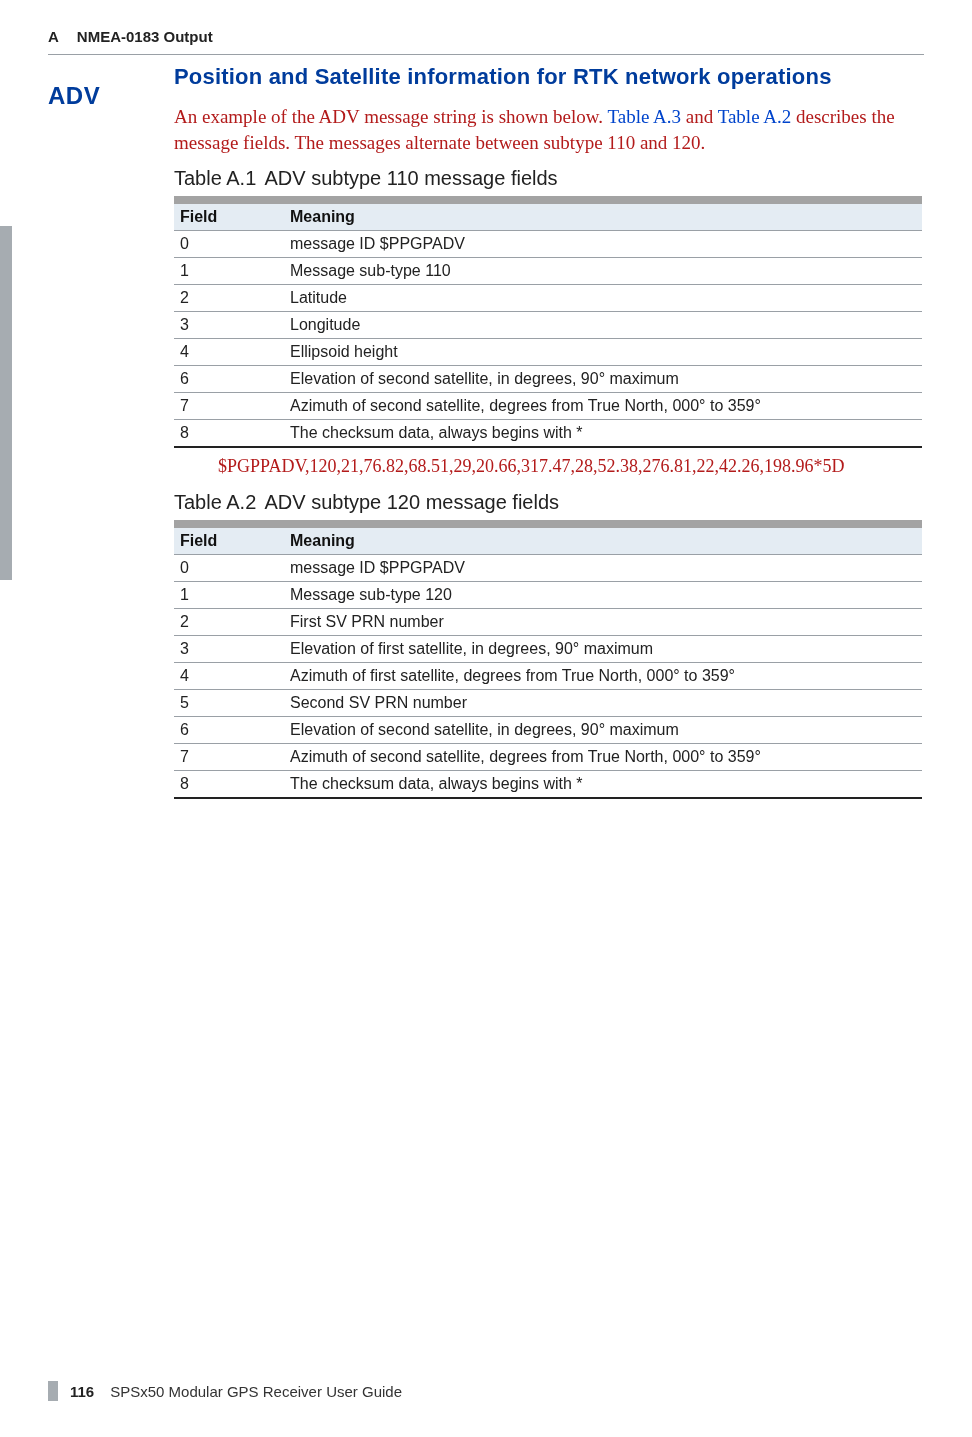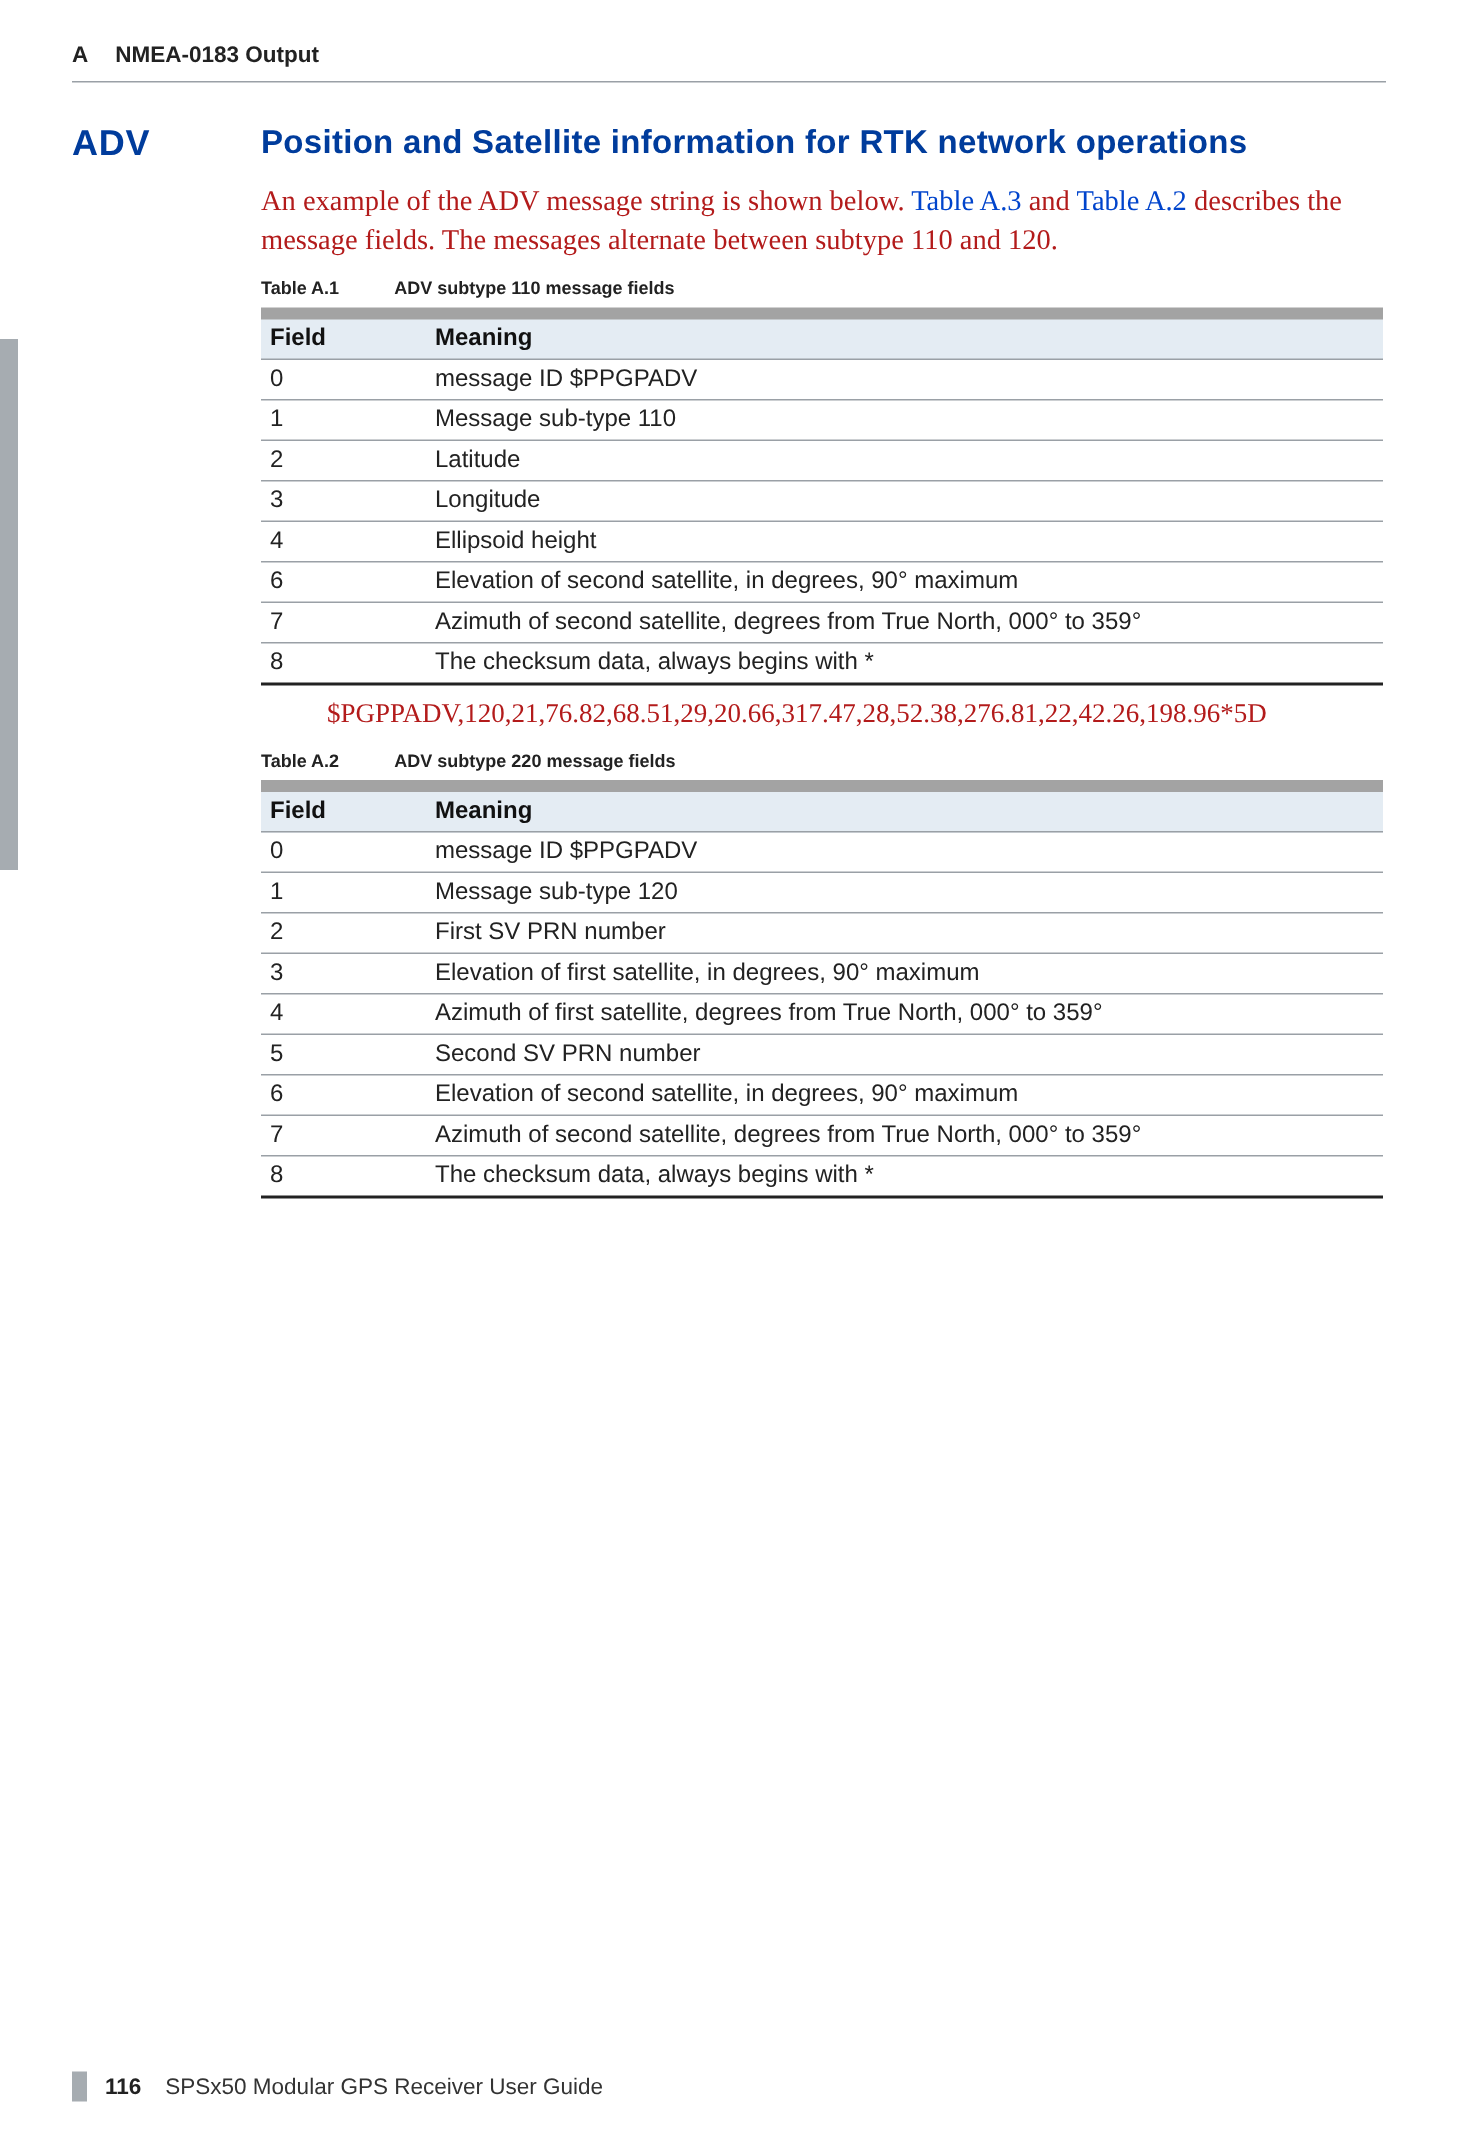--- a/index.html
+++ b/index.html
@@ -42,21 +42,21 @@
     left: 0;
     top: 226px;
     width: 12px;
     height: 354px;
     background: #a6acb1;
   }
   
   .col {
     position: absolute;
     left: 174px;
-    top: 82px;
+    top: 64px;
     width: 748px;
   }
   .sidelabel {
     position: absolute;
     left: 48px;
     top: 82px;
     font-weight: 800;
     font-size: 24px;
     color: #003c9c;
     letter-spacing: 0.5px;
@@ -84,22 +84,22 @@
     color: #b31b1b;
   }
   .sample2 {
     margin: 8px 0 14px 44px;
     font-family: Liberation Serif, serif;
     font-size: 18px;
     color: #b31b1b;
     white-space: nowrap;
   }
   .tcaption {
-    font-size: 12px;
-    font-weight: 700;
+    font-size: 20px;
+    font-weight: 400;
     color: #222;
     margin: 12px 0 6px 0;
   }
   .tcaption .tnum { display: inline-block; min-width: 86px; }
   table.mtable {
     width: 100%;
     border-collapse: collapse;
     font-size: 16px;
   }
   table.mtable thead th {
@@ -213,21 +213,21 @@
             <td>8</td>
             <td>The checksum data, always begins with *</td>
           </tr>
         </tbody>
     </table>
 
     <div class="sample2">$PGPPADV,120,21,76.82,68.51,29,20.66,317.47,28,52.38,276.81,22,42.26,198.96*5D</div>
 
     <div class="tcaption">
       <span class="tnum">Table A.2</span>
-      <span>ADV subtype 220 message fields</span>
+      <span>ADV subtype 120 message fields</span>
     </div>
 
     <table class="mtable">
       <colgroup>
           <col class="cfield">
           <col>
         </colgroup>
       <thead>
         <tr>
           <th>Field</th>

